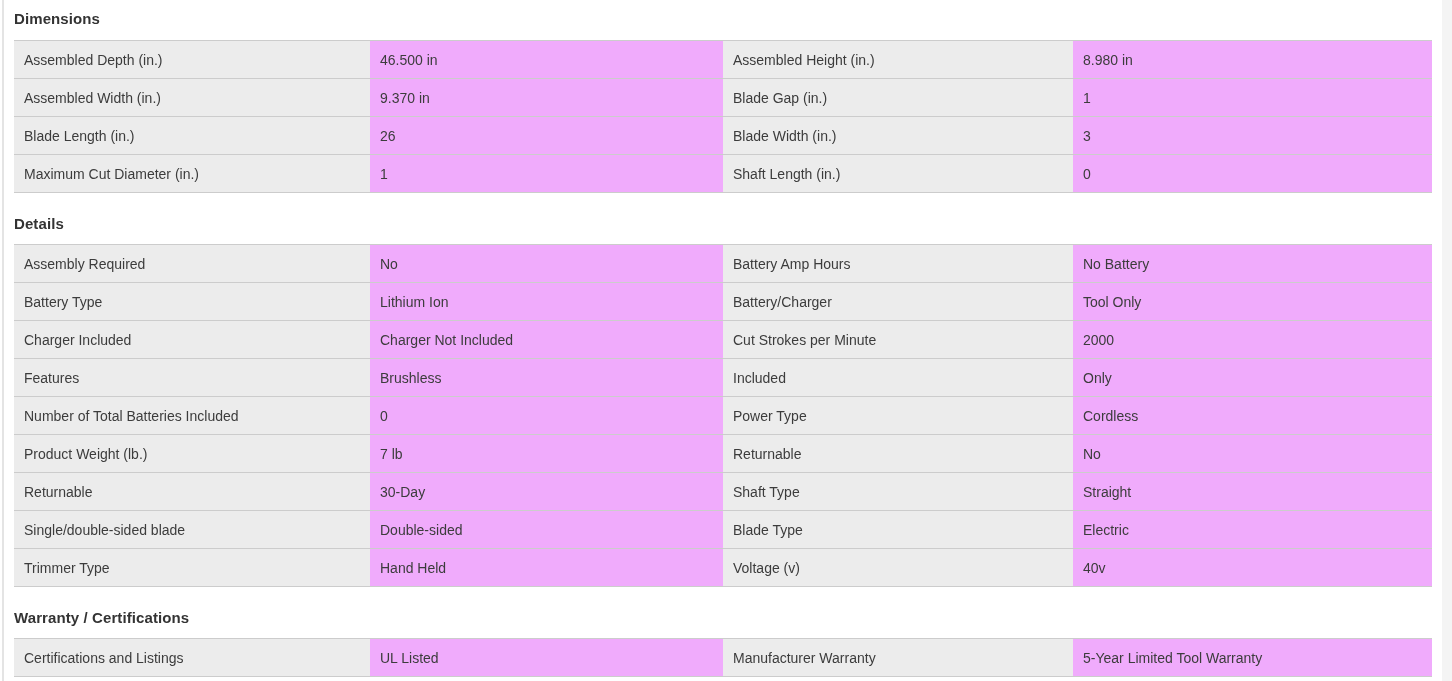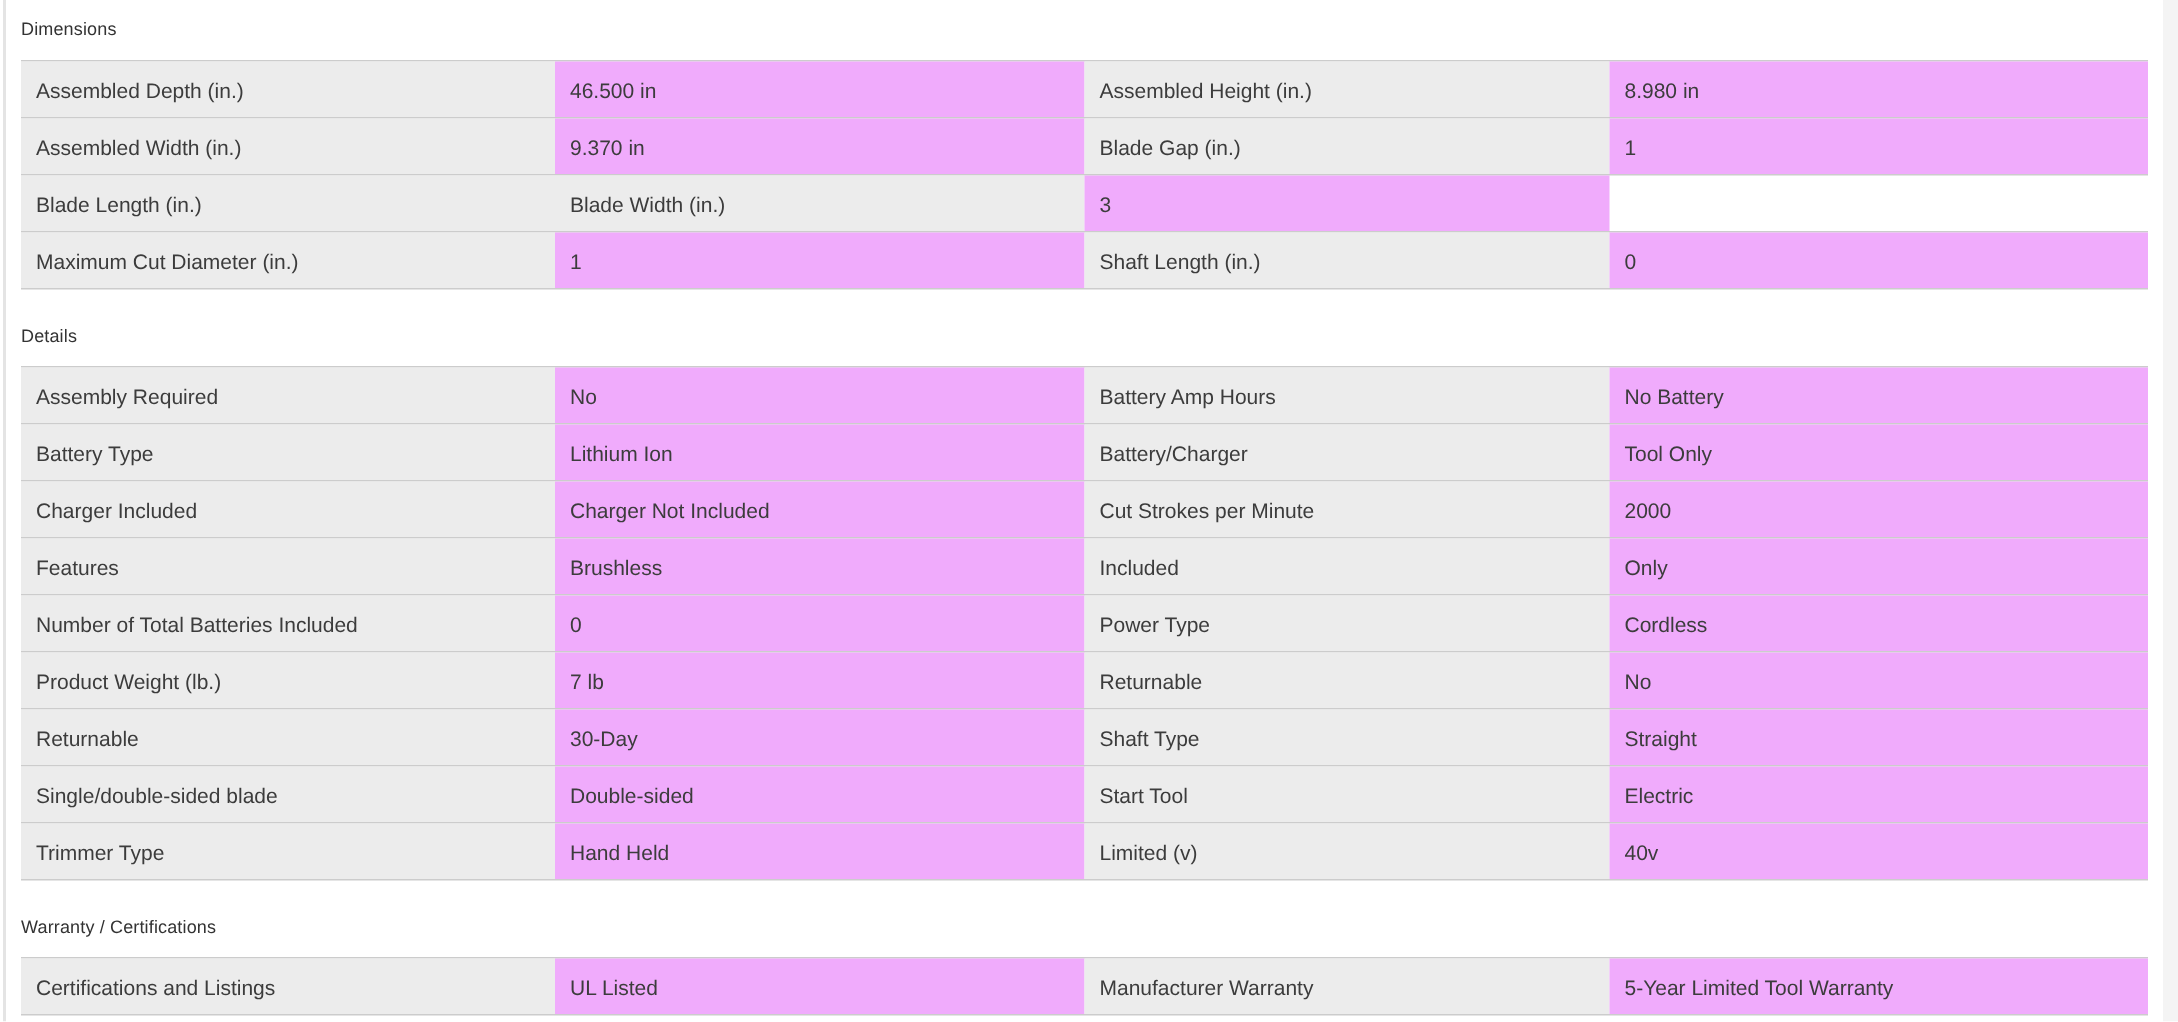--- a/index.html
+++ b/index.html
@@ -10,21 +10,21 @@
     --track:#f4f4f4;
     --page-edge:#e4e4e4;
   }
   *{box-sizing:border-box;margin:0;padding:0;}
   html,body{width:1452px;height:681px;overflow:hidden;background:#ffffff;
     font-family:"Liberation Sans","DejaVu Sans",sans-serif;}
   .page{position:relative;width:1452px;height:681px;background:#ffffff;}
   .page-edge-line{position:absolute;left:2px;top:0;bottom:0;width:2px;background:var(--page-edge);}
   .scroll-track{position:absolute;right:0;top:0;bottom:0;width:10px;background:var(--track);}
   .content{position:absolute;left:14px;top:0;width:1418px;}
-  .section-title{font-size:12px;line-height:20px;font-weight:normal;color:var(--heading-text);
+  .section-title{font-size:15px;line-height:20px;font-weight:bold;color:var(--heading-text);
     letter-spacing:.1px;}
   .section:first-child .section-title{margin:9px 0 11px 0;}
   .section + .section .section-title{margin:21px 0 10px 0;}
   .spec-table{border-top:1px solid var(--row-border);width:1418px;}
   .spec-row{display:grid;grid-template-columns:356px 353px 350px 359px;
     height:38px;border-bottom:1px solid var(--row-border);align-items:stretch;}
   .cell{display:flex;align-items:center;font-size:14px;color:var(--cell-text);
     padding:12px 10px;white-space:nowrap;overflow:hidden;}
   .cell.label{background:var(--label-bg);}
   .cell.value{background:#f0abfc;}
@@ -47,20 +47,21 @@
 
   <div class="spec-row">
     <div class="cell label">Assembled Width (in.)</div>
     <div class="cell value">9.370 in</div>
     <div class="cell label">Blade Gap (in.)</div>
     <div class="cell value">1</div>
   </div>
 
   <div class="spec-row">
     <div class="cell label">Blade Length (in.)</div>
+    <div class="cell value">26</div>
     <div class="cell label">Blade Width (in.)</div>
     <div class="cell value">3</div>
   </div>
 
   <div class="spec-row">
     <div class="cell label">Maximum Cut Diameter (in.)</div>
     <div class="cell value">1</div>
     <div class="cell label">Shaft Length (in.)</div>
     <div class="cell value">0</div>
   </div>
@@ -115,28 +116,28 @@
   <div class="spec-row">
     <div class="cell label">Returnable</div>
     <div class="cell value">30-Day</div>
     <div class="cell label">Shaft Type</div>
     <div class="cell value">Straight</div>
   </div>
 
   <div class="spec-row">
     <div class="cell label">Single/double-sided blade</div>
     <div class="cell value">Double-sided</div>
-    <div class="cell label">Start Tool</div>
+    <div class="cell label">Blade Type</div>
     <div class="cell value">Electric</div>
   </div>
 
   <div class="spec-row">
     <div class="cell label">Trimmer Type</div>
     <div class="cell value">Hand Held</div>
-    <div class="cell label">Limited (v)</div>
+    <div class="cell label">Voltage (v)</div>
     <div class="cell value">40v</div>
   </div>
 </div>
   </section>
 
   <section class="section">
     <h2 class="section-title">Warranty / Certifications</h2>
     <div class="spec-table">
   <div class="spec-row">
     <div class="cell label">Certifications and Listings</div>

